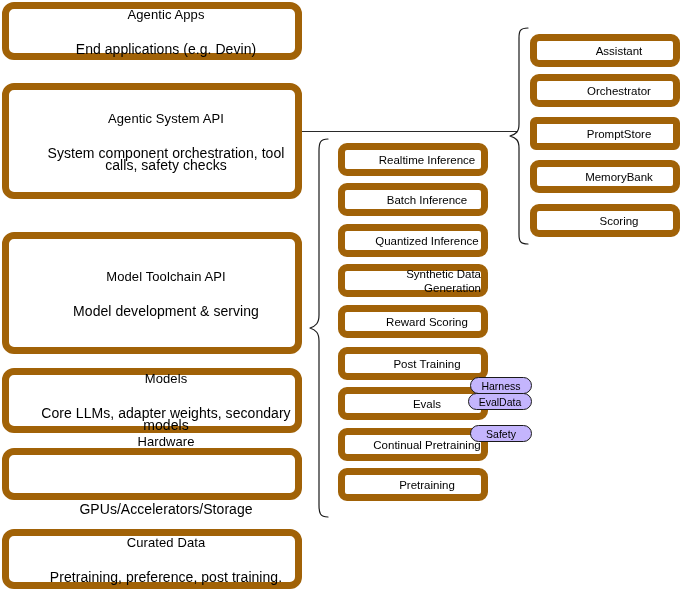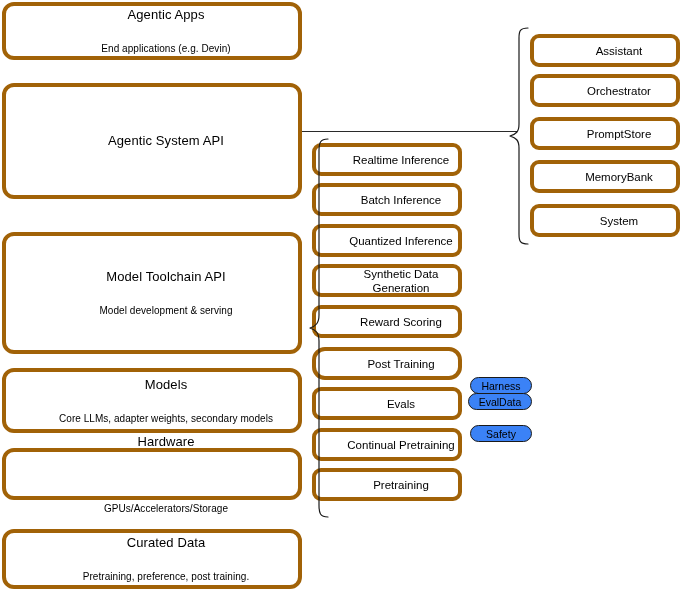--- a/index.html
+++ b/index.html
@@ -18,21 +18,21 @@
     height: 591px;
     background: #ffffff;
     overflow: hidden;
   }
 
   
   .node {
     position: absolute;
     box-sizing: border-box;
     background: #ffffff;
-    border: 4px solid #a16207;
+    border: 7px solid #a16207;
     border-radius: 10px;
     display: flex;
     flex-direction: column;
     align-items: center;
     justify-content: center;
     text-align: center;
     color: #000000;
     padding-left: 28px;
   }
 
@@ -41,42 +41,42 @@
     left: 2px;
     width: 300px;
     border-radius: 12px;
   }
   .layer .title {
     font-size: 13px;
     line-height: 16px;
     letter-spacing: 0.1px;
   }
   .layer .subtitle {
-    font-size: 10px;
+    font-size: 14px;
     line-height: 12px;
     margin-top: 20px;
     letter-spacing: 0.05px;
   }
 
   
   .chip {
     width: 150px;
     height: 33px;
     border-radius: 9px;
     font-size: 11.5px;
     line-height: 14px;
   }
-  .chip.mid { left: 312px; }
+  .chip.mid { left: 338px; text-align: right; }
   .chip.right { left: 530px; }
 
   
   .minipill {
     position: absolute;
     box-sizing: border-box;
-    background: #3b82f6;
+    background: #c4b5fd;
     border: 1px solid #1a1a1a;
     border-radius: 11px;
     height: 17px;
     display: flex;
     align-items: center;
     justify-content: center;
     font-size: 10.5px;
     line-height: 12px;
     color: #000000;
     z-index: 6;
@@ -109,20 +109,21 @@
 
 <div id="canvas">
 
   <div id="left-stack">
       <div class="node layer" style="top: 2px; height: 58px;">
         <div class="title">Agentic Apps</div>
         <div class="subtitle">End applications (e.g. Devin)</div>
       </div>
       <div class="node layer" style="top: 83px; height: 116px;">
         <div class="title">Agentic System API</div>
+        <div class="subtitle">System component orchestration, tool calls, safety checks</div>
       </div>
       <div class="node layer" style="top: 232px; height: 122px;">
         <div class="title">Model Toolchain API</div>
         <div class="subtitle">Model development &amp; serving</div>
       </div>
       <div class="node layer" style="top: 368px; height: 65px;">
         <div class="title">Models</div>
         <div class="subtitle">Core LLMs, adapter weights, secondary models</div>
       </div>
       <div class="node layer" style="top: 448px; height: 52px; gap: 33px;">
@@ -154,21 +155,21 @@
       </div>
       <div class="node chip mid" style="top: 224px;">
         <div>Quantized Inference</div>
       </div>
       <div class="node chip mid" style="top: 264px;">
         <div>Synthetic Data Generation</div>
       </div>
       <div class="node chip mid" style="top: 305px;">
         <div>Reward Scoring</div>
       </div>
-      <div class="node chip mid" style="top: 347px; border-radius: 13px;">
+      <div class="node chip mid" style="top: 347px;">
         <div>Post Training</div>
       </div>
       <div class="node chip mid" style="top: 387px;">
         <div>Evals</div>
       </div>
       <div class="node chip mid" style="top: 428px;">
         <div>Continual Pretraining</div>
       </div>
       <div class="node chip mid" style="top: 468px;">
         <div>Pretraining</div>
@@ -181,24 +182,24 @@
       <div class="minipill" style="top: 409px; left: 470px; width: 62px; z-index: 8; margin-top: 16px;">Safety</div>
     </div>
 
   <div id="right-column">
       <div class="node chip right" style="top: 34px;">
         <div>Assistant</div>
       </div>
       <div class="node chip right" style="top: 74px;">
         <div>Orchestrator</div>
       </div>
-      <div class="node chip right" style="top: 117px;">
+      <div class="node chip right" style="top: 117px; border-radius: 6px;">
         <div>PromptStore</div>
       </div>
       <div class="node chip right" style="top: 160px;">
         <div>MemoryBank</div>
       </div>
       <div class="node chip right" style="top: 204px;">
-        <div>System</div>
+        <div>Scoring</div>
       </div>
     </div>
 
 </div>
 
 </body></html>

